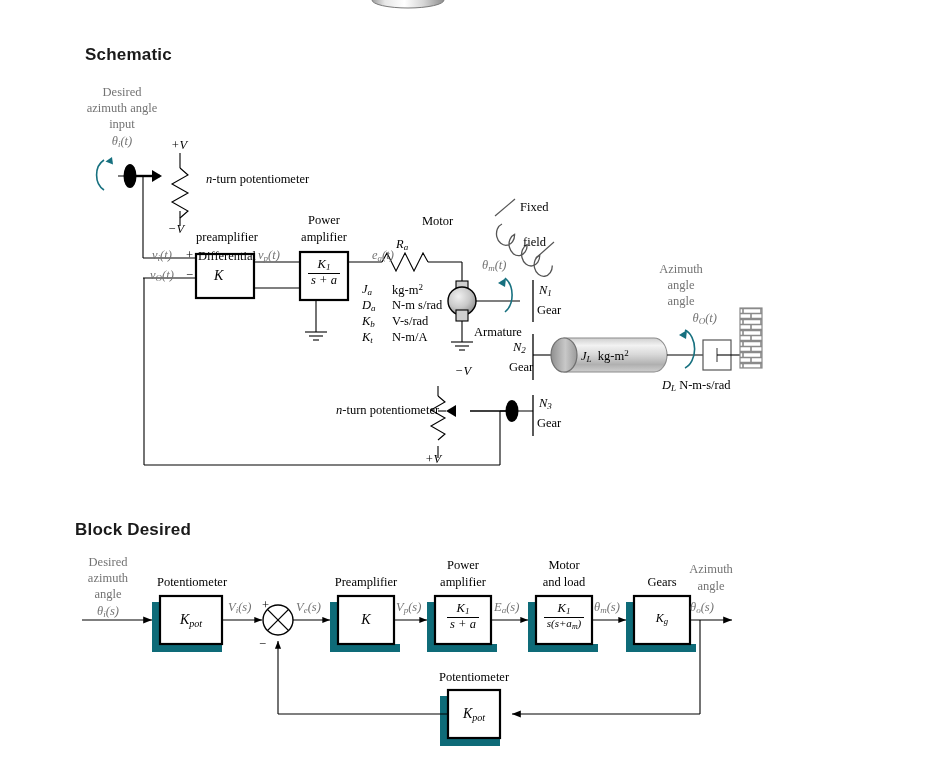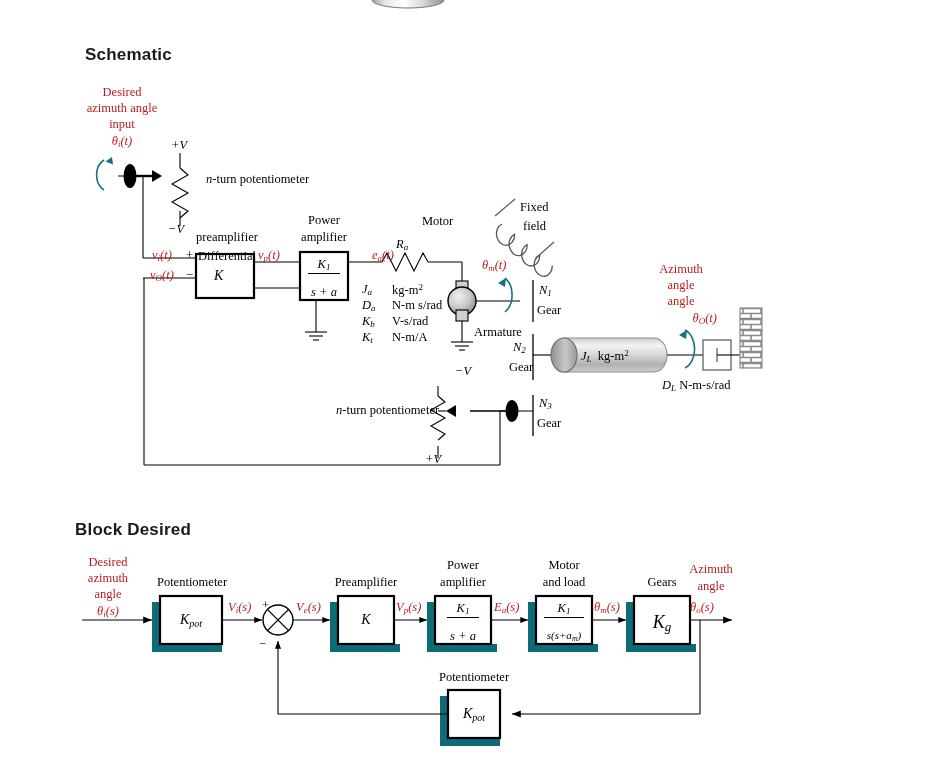--- a/index.html
+++ b/index.html
@@ -30,40 +30,40 @@
     letter-spacing: 0.2px;
   }
   .lbl {
     position: absolute;
     font-family: "Liberation Serif", serif;
     font-size: 12.5px;
     color: #000;
     white-space: nowrap;
     line-height: 1.15;
   }
-  .lbl.teal { color: #b91c1c; }
+  .lbl.teal { color: #737373; }
   .lbl.ctr { text-align: center; }
   .it { font-style: italic; }
   svg.overlay {
     position: absolute;
     left: 0; top: 0;
     width: 927px;
     height: 771px;
     pointer-events: none;
   }
   sub { font-size: 0.72em; vertical-align: -0.25em; }
   sup { font-size: 0.72em; vertical-align: 0.45em; }
   .frac {
     display: inline-block;
     text-align: center;
     vertical-align: middle;
     line-height: 1.05;
   }
   .frac .num { display: block; padding: 0 3px; }
-  .frac .den { display: block; border-top: 1px solid #000; padding: 12px 3px; }
+  .frac .den { display: block; border-top: 1px solid #000; padding: 0 3px; }
 </style>
 </head>
 <body>
 
 <div id="root">
 
   <svg class="overlay" viewBox="0 0 927 771">
     <defs>
       <marker id="arrow" markerWidth="9" markerHeight="9" refX="8" refY="3.2" orient="auto">
         <path d="M0,0 L8,3.2 L0,6.4 z" fill="#000"></path>
@@ -281,21 +281,21 @@
   <div class="lbl ctr" style="left:287px; top:213px; width:74px;">Power</div>
   <div class="lbl ctr" style="left:283px; top:230px; width:82px;">amplifier</div>
   <div class="lbl ctr" style="left:300px; top:258px; width:48px;">
     <span class="frac"><span class="num it">K<sub>1</sub></span><span class="den it">s + a</span></span>
   </div>
   <div class="lbl teal" style="left:372px; top:248px;"><span class="it">e<sub>a</sub>(t)</span></div>
 
   <div class="lbl" style="left:422px; top:214px;">Motor</div>
   <div class="lbl it" style="left:396px; top:237px;">R<sub>a</sub></div>
   <div class="lbl" style="left:520px; top:200px;">Fixed</div>
-  <div class="lbl" style="left:523px; top:219px;">field</div>
+  <div class="lbl" style="left:523px; top:235px;">field</div>
   <div class="lbl teal" style="left:482px; top:258px;"><span class="it">θ<sub>m</sub>(t)</span></div>
   <div class="lbl" style="left:474px; top:325px;">Armature</div>
   <div class="lbl it" style="left:455px; top:364px;">−<span class="it">V</span></div>
 
   <div class="lbl it" style="left:362px; top:282px;">J<sub>a</sub></div>
   <div class="lbl" style="left:392px; top:282px;">kg-m<sup>2</sup></div>
   <div class="lbl it" style="left:362px; top:298px;">D<sub>a</sub></div>
   <div class="lbl" style="left:392px; top:298px;">N-m s/rad</div>
   <div class="lbl it" style="left:362px; top:314px;">K<sub>b</sub></div>
   <div class="lbl" style="left:392px; top:314px;">V-s/rad</div>
@@ -344,21 +344,21 @@
   <div class="lbl teal" style="left:494px; top:600px;"><span class="it">E<sub>a</sub>(s)</span></div>
 
   <div class="lbl ctr" style="left:532px; top:558px; width:64px;">Motor</div>
   <div class="lbl ctr" style="left:526px; top:575px; width:76px;">and load</div>
   <div class="lbl ctr" style="left:536px; top:602px; width:56px;">
     <span class="frac"><span class="num it">K<sub>1</sub></span><span class="den it" style="font-size:11px;">s(s+a<sub>m</sub>)</span></span>
   </div>
   <div class="lbl teal" style="left:594px; top:600px;"><span class="it">θ<sub>m</sub>(s)</span></div>
 
   <div class="lbl ctr" style="left:634px; top:575px; width:56px;">Gears</div>
-  <div class="lbl ctr it" style="left:634px; top:612px; width:56px; font-size:18px;">K<sub>g</sub></div>
+  <div class="lbl ctr it" style="left:634px; top:612px; width:56px; font-size:12px;">K<sub>g</sub></div>
 
   <div class="lbl teal ctr" style="left:676px; top:562px; width:70px;">Azimuth</div>
   <div class="lbl teal ctr" style="left:676px; top:579px; width:70px;">angle</div>
   <div class="lbl teal" style="left:690px; top:600px;"><span class="it">θ<sub>o</sub>(s)</span></div>
 
   <div class="lbl ctr" style="left:428px; top:670px; width:92px;">Potentiometer</div>
   <div class="lbl ctr it" style="left:448px; top:706px; width:52px; font-size:14px;">K<sub>pot</sub></div>
 
 </div>
 

